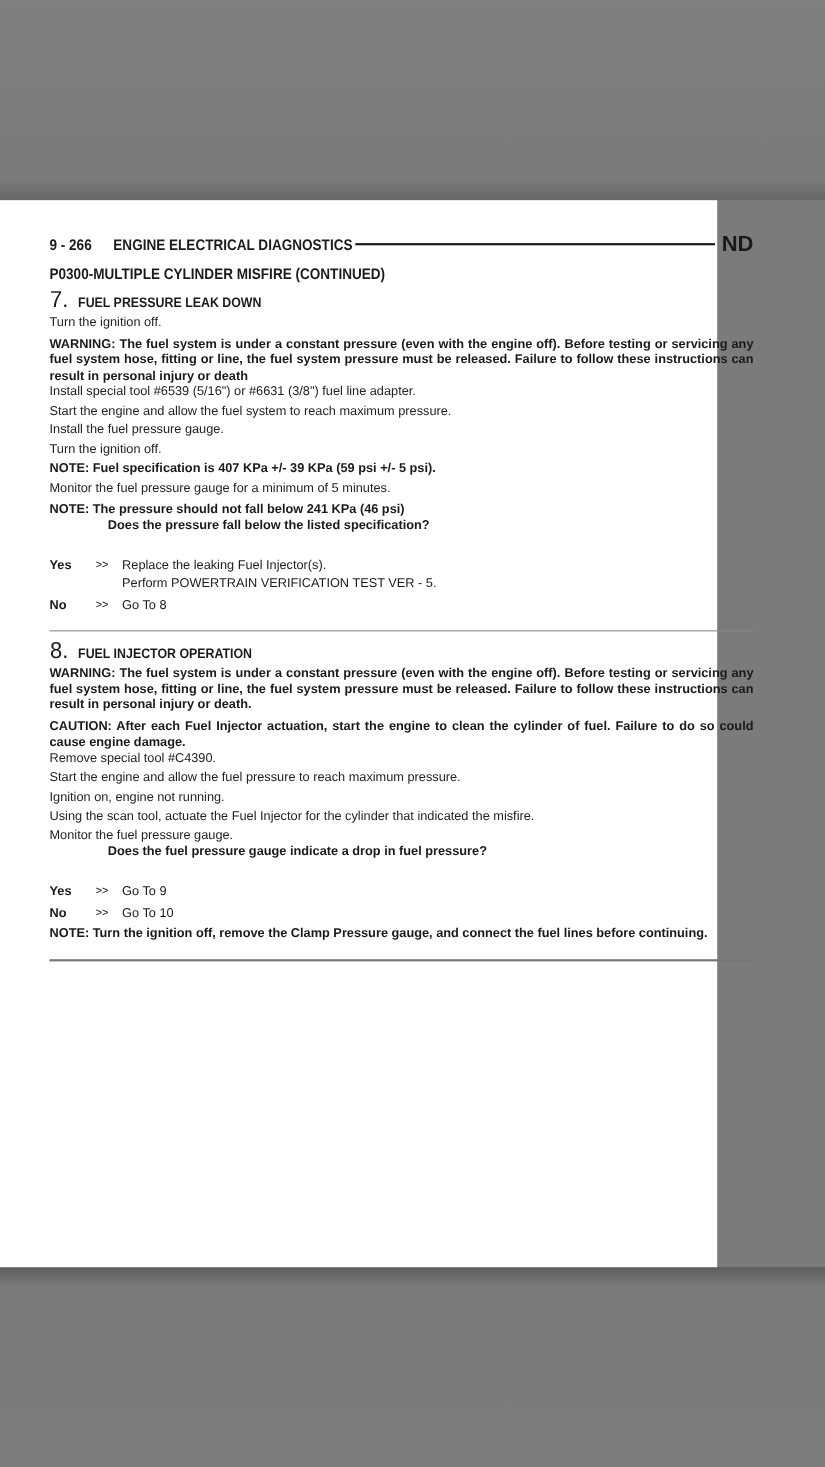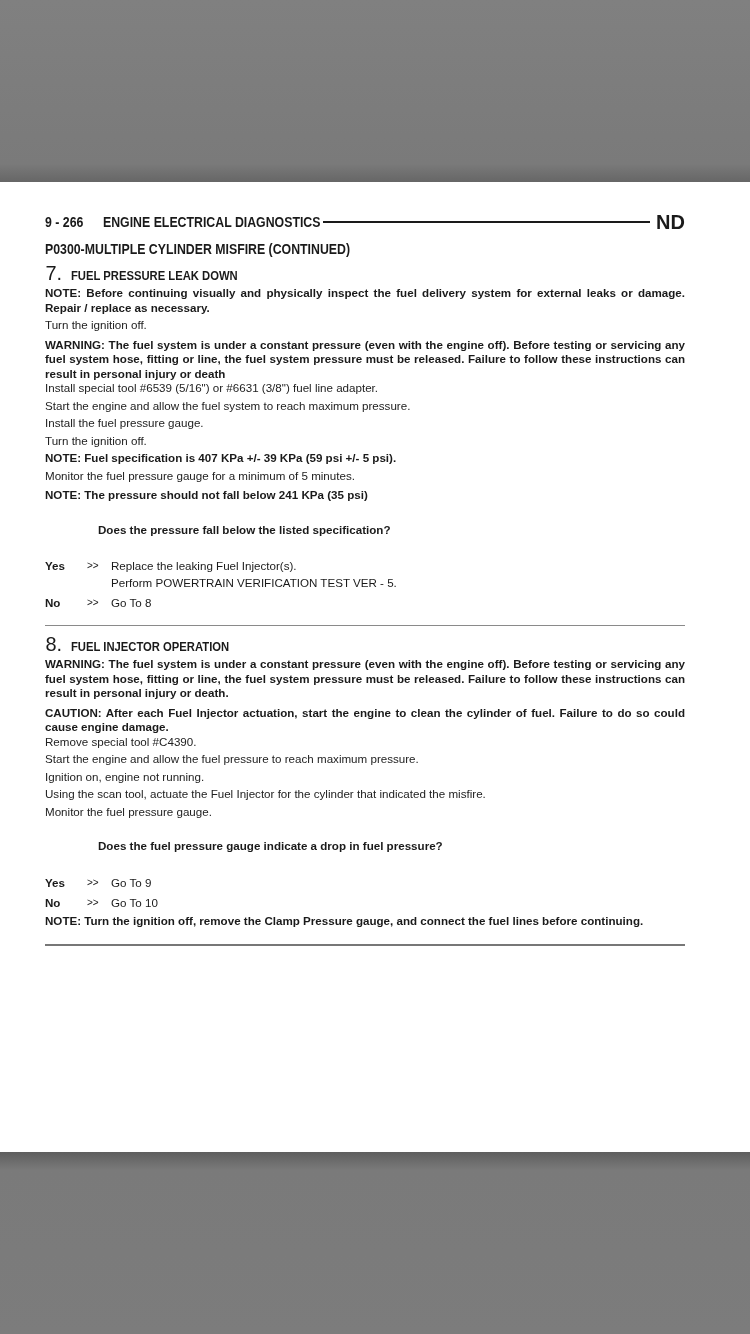--- a/index.html
+++ b/index.html
@@ -19,21 +19,21 @@
       position: absolute; left: 0; top: 0; width: 750px; height: 182px;
       background: linear-gradient(#808080, #7a7a7a 90%, #666 100%);
     }
     .bg-bottom {
       position: absolute; left: 0; top: 1152px; width: 750px; height: 182px;
       background: linear-gradient(#5e5e5e, #7a7a7a 10%, #7c7c7c);
     }
     .page {
       position: absolute;
       left: 0; top: 182px;
-      width: 750px; height: 970px;
+      width: 652px; height: 970px;
       background: #ffffff;
     }
     .content {
       position: absolute;
       left: 45px; top: 30px;
       width: 640px;
     }
     .header {
       display: flex;
       align-items: center;
@@ -101,21 +101,21 @@
       font-weight: bold;
       text-align: justify;
       text-align-last: left;
     }
     p.n {
       color: #222;
     }
     .gap3 { margin-top: 3px; }
     .gap5 { margin-top: 5px; }
     .gap8 { margin-top: 20px; }
-    .gap12 { margin-top: 20px; padding-left: 41px; }
+    .gap12 { margin-top: 0; padding-left: 41px; }
     .question {
       font-weight: bold;
       font-size: 11.6px;
       line-height: 14.5px;
       margin-left: 12px;
     }
     .answer {
       display: flex;
       font-size: 11.6px;
       line-height: 17px;
@@ -152,30 +152,29 @@
       <span class="code">ND</span>
     </div>
 
     <div class="section-title">P0300-MULTIPLE CYLINDER MISFIRE  (CONTINUED)</div>
 
     <div class="step" style="margin-top:2px">
       <span class="num">7.</span>
       <span class="label">FUEL PRESSURE LEAK DOWN</span>
     </div>
 
-    <p class="b gap3">NOTE: Before continuing visually and physically inspect the fuel delivery system for external leaks or damage. Repair / replace as necessary.</p>
     <p class="n gap3">Turn the ignition off.</p>
     <p class="b gap5">WARNING: The fuel system is under a constant pressure (even with the engine off). Before testing or servicing any fuel system hose, fitting or line, the fuel system pressure must be released. Failure to follow these instructions can result in personal injury or death</p>
     <p class="n">Install special tool #6539 (5/16") or #6631 (3/8") fuel line adapter.</p>
     <p class="n gap3">Start the engine and allow the fuel system to reach maximum pressure.</p>
     <p class="n gap3">Install the fuel pressure gauge.</p>
     <p class="n gap3">Turn the ignition off.</p>
     <p class="b gap3">NOTE: Fuel specification is 407 KPa +/- 39 KPa (59 psi +/- 5 psi).</p>
     <p class="n gap3">Monitor the fuel pressure gauge for a minimum of 5 minutes.</p>
-    <p class="b gap5">NOTE: The pressure should not fall below 241 KPa (35 psi)</p>
+    <p class="b gap5">NOTE: The pressure should not fall below 241 KPa (46 psi)</p>
 
     <div class="question gap12">Does the pressure fall below the listed specification?</div>
 
     <div class="answer gap8">
       <span class="key">Yes</span>
       <span class="arrow">&gt;&gt;</span>
       <span class="lines">
         <div>Replace the leaking Fuel Injector(s).</div>
         <div>Perform POWERTRAIN VERIFICATION TEST VER - 5.</div>
       </span>

